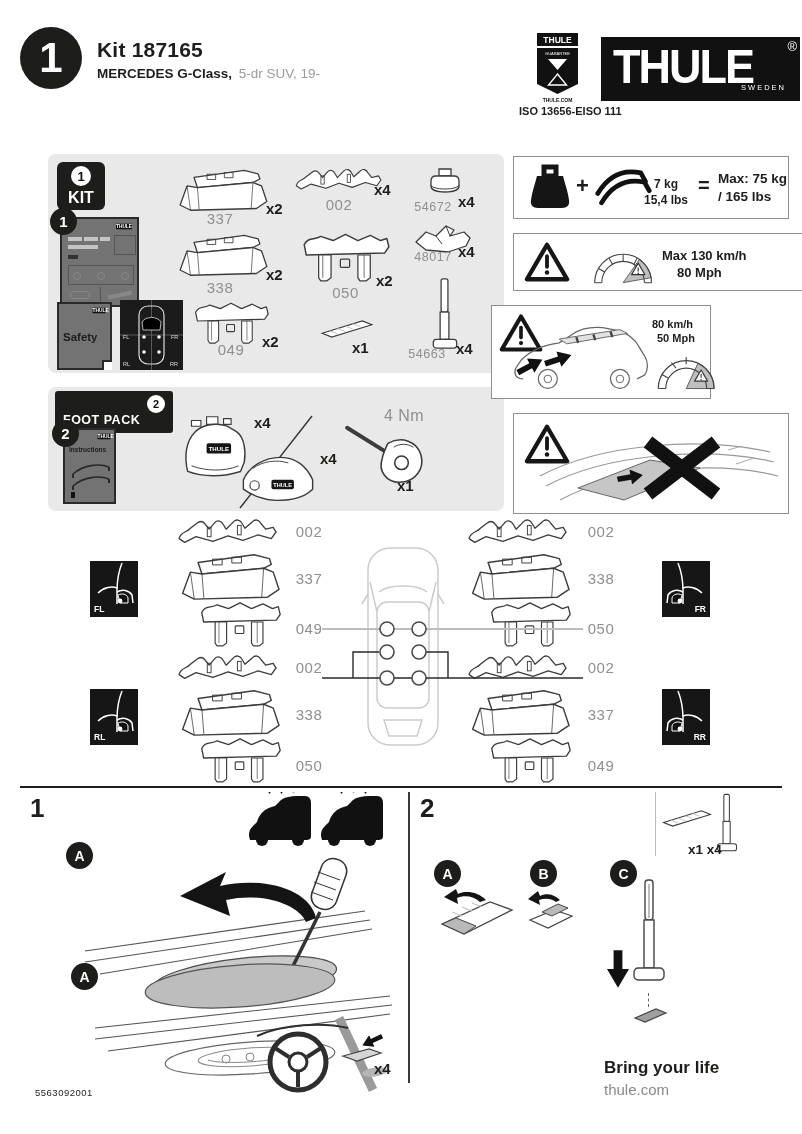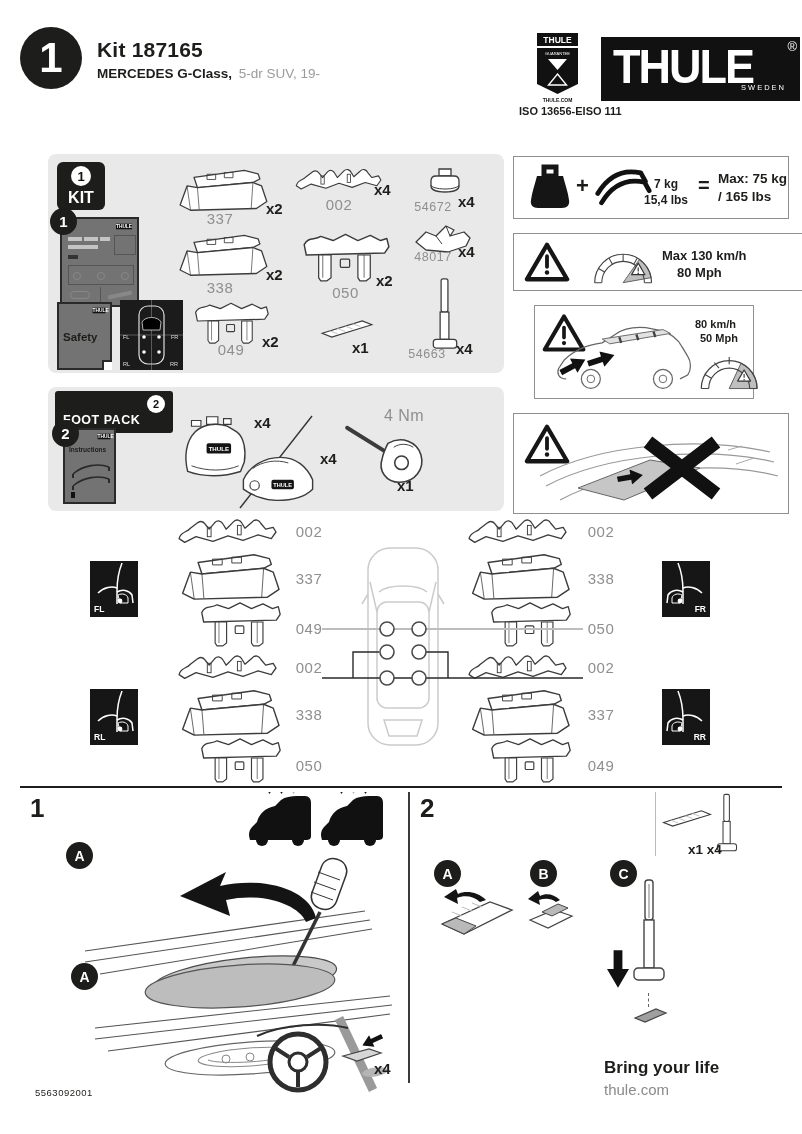--- a/index.html
+++ b/index.html
@@ -308,21 +308,21 @@
         <use href="#sym-gauge-none"></use>
         <use href="#sym-triangle"></use>
       </svg>
   <svg class="abs" style="left:74px;top:6px" width="72" height="48">
         <use href="#sym-gauge1"></use>
       </svg>
   <div class="abs b" style="left:148px;top:14px;font-size:13px">Max 130 km/h</div>
   <div class="abs b" style="left:163px;top:31px;font-size:13px">80 Mph</div>
 </div>
 
-<div class="abs infobox" style="left:534px;top:305px;width:220px;height:94px">
+<div class="abs infobox" style="left:491px;top:305px;width:220px;height:94px">
   <svg class="abs" style="left:7px;top:6px" width="44" height="42">
         <use href="#sym-triangle"></use>
       </svg>
   <svg class="abs" style="left:14px;top:16px" width="152" height="74" viewBox="0 0 160 78">
     <path d="M18,60 C10,60 8,54 10,49 L16,40 C26,30 40,24 56,22 L70,13 C78,7 90,5 102,6 L118,9 C128,12 136,18 140,26 L146,36 C150,42 150,50 146,56 L138,60" stroke="#666" stroke-width="1.3" fill="none"></path>
     <ellipse cx="44" cy="60" rx="10" ry="10" stroke="#666" fill="#fff" stroke-width="1.3"></ellipse>
         <circle cx="44" cy="60" r="4" stroke="#666" fill="none"></circle>
     <ellipse cx="120" cy="60" rx="10" ry="10" stroke="#666" fill="#fff" stroke-width="1.3"></ellipse>
         <circle cx="120" cy="60" r="4" stroke="#666" fill="none"></circle>
     <path d="M56,18 L120,8 L128,12 L64,23 Z" fill="#e2e2e2" stroke="#666" stroke-width="1"></path>

